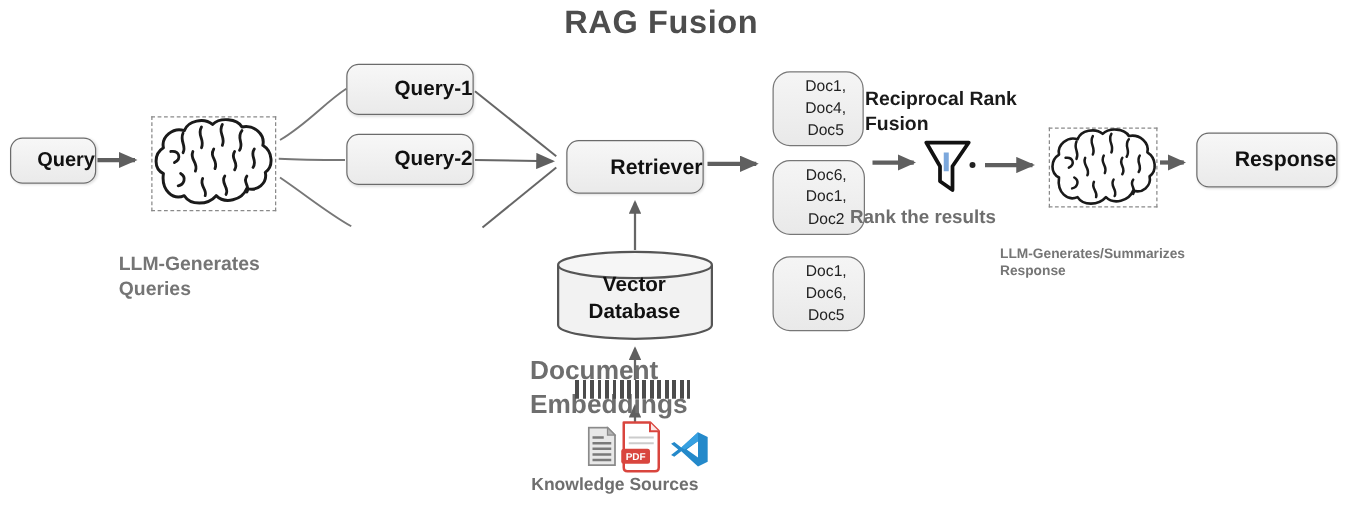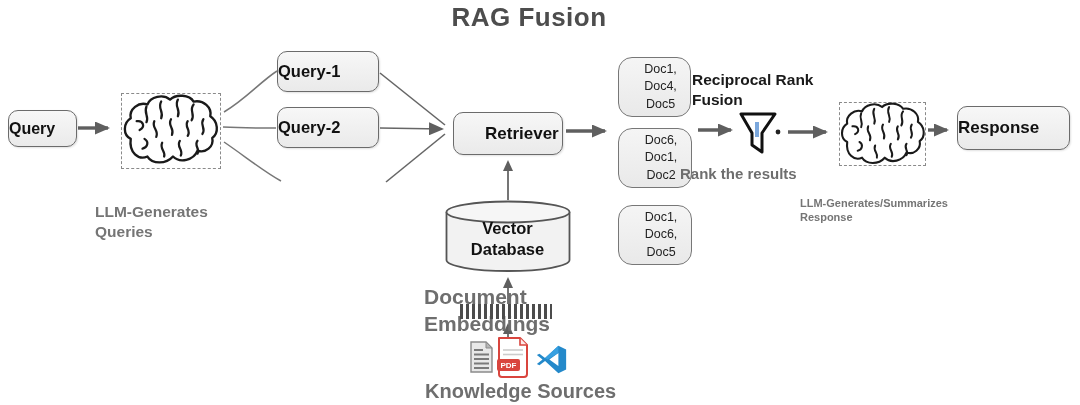--- a/index.html
+++ b/index.html
@@ -19,21 +19,21 @@
     font-size: 26px;
     font-weight: bold;
     color: #4d4d4d;
     letter-spacing: 0.5px;
     margin-left: 24px;
   }
   .node {
     position: absolute;
     display: flex;
     align-items: center;
-    justify-content: flex-start;
+    justify-content: flex-end;
     background: linear-gradient(#f7f7f7, #eaeaea);
     border: 1.6px solid #6b6b6b;
     border-radius: 10px;
     font-weight: bold;
     color: #111;
     font-size: 16.5px;
     box-shadow: 1px 1px 2px rgba(0,0,0,0.12);
   }
   .docbox {
     position: absolute;
@@ -248,15 +248,15 @@
       <line x1="7" y1="14" x2="27" y2="14"></line>
       <line x1="7" y1="18.5" x2="27" y2="18.5"></line>
     </g>
     <rect x="1" y="23" width="23" height="12" rx="2" fill="#d9453e"></rect>
     <text x="12.5" y="32.3" text-anchor="middle" font-family="Liberation Sans, sans-serif" font-size="8" font-weight="bold" fill="#fff">PDF</text>
   </svg>
   <svg class="abs" style="left:536px; top:344px;" width="31" height="31" viewBox="0 0 36 36">
     <path d="M26,2 L10.5,16.2 L4,11.2 L1,12.7 L7.6,18 L1,23.3 L4,24.8 L10.5,19.8 L26,34 L35,29.5 L35,6.5 Z M26,10.5 L26,25.5 L15.5,18 Z" fill="#2489ca" fill-rule="evenodd"></path>
     <path d="M26,2 L10.5,16.2 L13.5,18 L26,10.5 Z" fill="#3aa3e3" opacity="0.9"></path>
   </svg>
-  <div class="caption" style="left:425px; top:379px; width:200px; font-size:20px; color:#6e6e6e;">Knowledge Sources</div>
+  <div class="caption" style="left:425px; top:379px; width:200px; font-size:14px; color:#6e6e6e;">Knowledge Sources</div>
 
 </div>
 
 </body></html>

